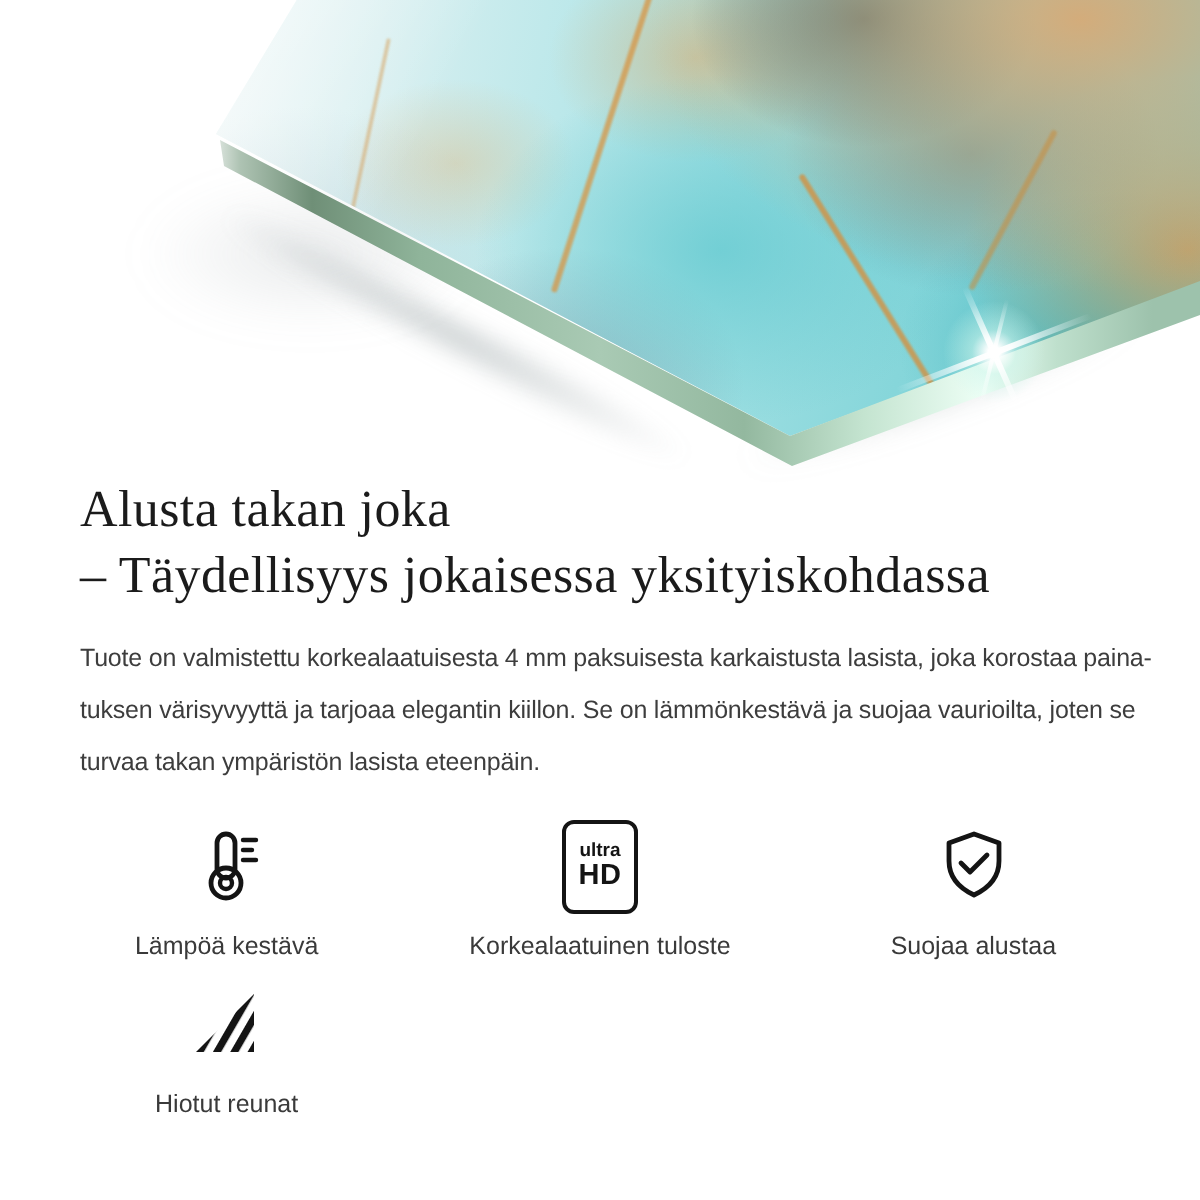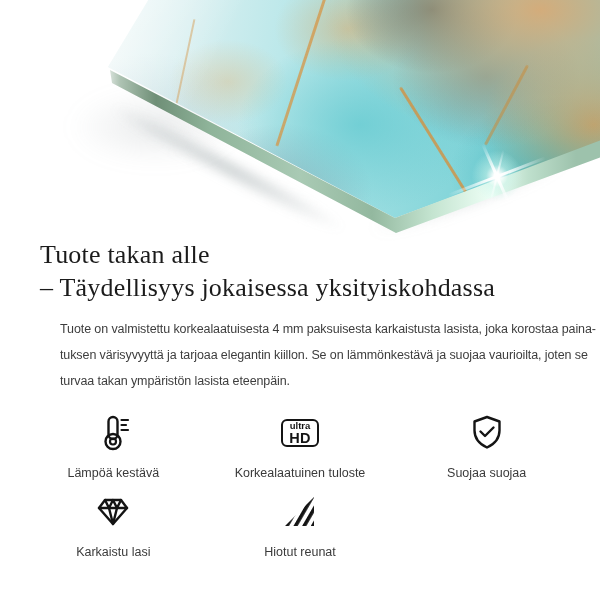--- a/index.html
+++ b/index.html
@@ -52,29 +52,29 @@
     background:linear-gradient(90deg,rgba(255,255,255,0),rgba(255,255,255,0.95) 42% 58%,rgba(255,255,255,0));}
   .r1{left:-52px;top:-1.5px;width:104px;transform:rotate(-21deg);}
   .r2{left:-36px;top:-1.5px;width:72px;transform:rotate(66deg);}
   .r3{left:-27px;top:-1px;width:54px;height:2px;transform:rotate(-76deg);opacity:.8;}
 
   
   .headline{margin:6px 40px 0;font-family:"Liberation Serif","DejaVu Serif",serif;font-weight:400;
     font-size:26px;line-height:33px;color:#1b1b1b;letter-spacing:0.2px;}
   .headline span{display:block;white-space:nowrap;}
   .intro{margin:12px 40px 0;font-size:12.5px;line-height:26px;color:#3d3d3d;letter-spacing:-0.1px;}
-  .intro span{display:block;white-space:nowrap;margin-left:20px;}
+  .intro span{display:block;white-space:nowrap;}
 
   
   .features{margin:17px 20px 0;display:grid;grid-template-columns:repeat(3,1fr);row-gap:10px;}
   .feature{display:flex;flex-direction:column;align-items:center;}
   .icon-box{height:44px;display:flex;align-items:center;justify-content:center;}
   .f-label{margin-top:11px;font-size:12.5px;color:#3a3a3a;white-space:nowrap;}
   svg.fi{stroke:#141414;fill:none;stroke-width:2.4;stroke-linecap:round;stroke-linejoin:round;}
-  .uhd{width:38px;height:28px;border:2.6px solid #141414;border-radius:6px;color:#141414;
+  .uhd{width:38px;height:47px;border:2.6px solid #141414;border-radius:6px;color:#141414;
     display:flex;flex-direction:column;align-items:center;justify-content:center;box-sizing:border-box;}
   .uhd .t{font-size:9.5px;font-weight:700;line-height:10px;}
   .uhd .b{font-size:14.5px;font-weight:700;line-height:15px;letter-spacing:0.3px;}
 </style>
 </head>
 <body>
 
 <section class="hero">
   <div class="sh sh-soft"></div>
   <div class="sh sh-left"></div>
@@ -88,21 +88,21 @@
   <div class="edge"></div>
   <div class="sparkle">
     <div class="glow"></div>
     <div class="ray r1"></div>
     <div class="ray r2"></div>
     <div class="ray r3"></div>
   </div>
 </section>
 
 <h1 class="headline">
-  <span>Tuote takan alle</span>
+  <span>Alusta takan joka</span>
   <span>– Täydellisyys jokaisessa yksityiskohdassa</span>
 </h1>
 
 <p class="intro">
   <span>Tuote on valmistettu korkealaatuisesta 4 mm paksuisesta karkaistusta lasista, joka korostaa paina-</span>
   <span>tuksen värisyvyyttä ja tarjoaa elegantin kiillon. Se on lämmönkestävä ja suojaa vaurioilta, joten se</span>
   <span>turvaa takan ympäristön lasista eteenpäin.</span>
 </p>
 
 <div class="features">
@@ -131,34 +131,23 @@
     <div class="f-label">Korkealaatuinen tuloste</div>
   </div>
 
   <div class="feature">
     <div class="icon-box">
       <svg class="fi" width="42" height="42" viewBox="0 0 42 42">
         <path d="M21 5 L33.5 9.5 V18.5 C33.5 26.5 28.5 32 21 35.5 C13.5 32 8.5 26.5 8.5 18.5 V9.5 Z"></path>
         <path d="M14.5 19.5 L19 24 L27.5 15.5"></path>
       </svg>
     </div>
-    <div class="f-label">Suojaa suojaa</div>
+    <div class="f-label">Suojaa alustaa</div>
   </div>
 
-  <div class="feature">
-    <div class="icon-box">
-      <svg class="fi" width="42" height="42" viewBox="0 0 42 42" stroke-width="2.2">
-        <path d="M7 17 L13 9 H29 L35 17 L21 33 Z"></path>
-        <path d="M7 17 H35"></path>
-        <path d="M13 9 L17 17 L21 9 L25 17 L29 9"></path>
-        <path d="M17 17 L21 33 L25 17"></path>
-      </svg>
-    </div>
-    <div class="f-label">Karkaistu lasi</div>
-  </div>
 
   <div class="feature">
     <div class="icon-box">
       <svg width="42" height="42" viewBox="0 0 42 42">
         <defs>
           <pattern id="hatchE" patternUnits="userSpaceOnUse" width="7.5" height="7.5" patternTransform="rotate(30)">
             <rect width="3.6" height="7.5" fill="#141414"></rect>
           </pattern>
           <clipPath id="triE">
               <polygon points="6,35 35,6 35,35"></polygon>

